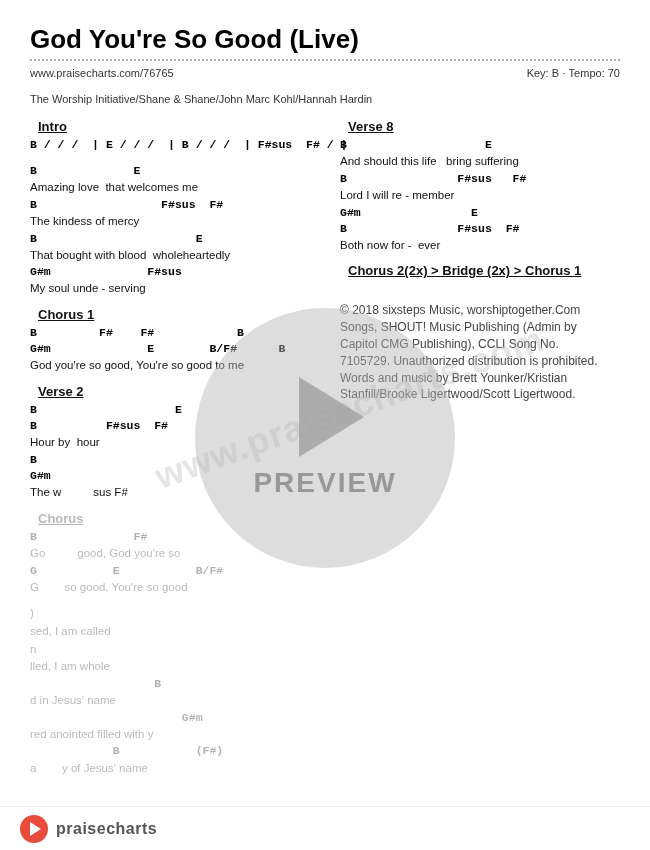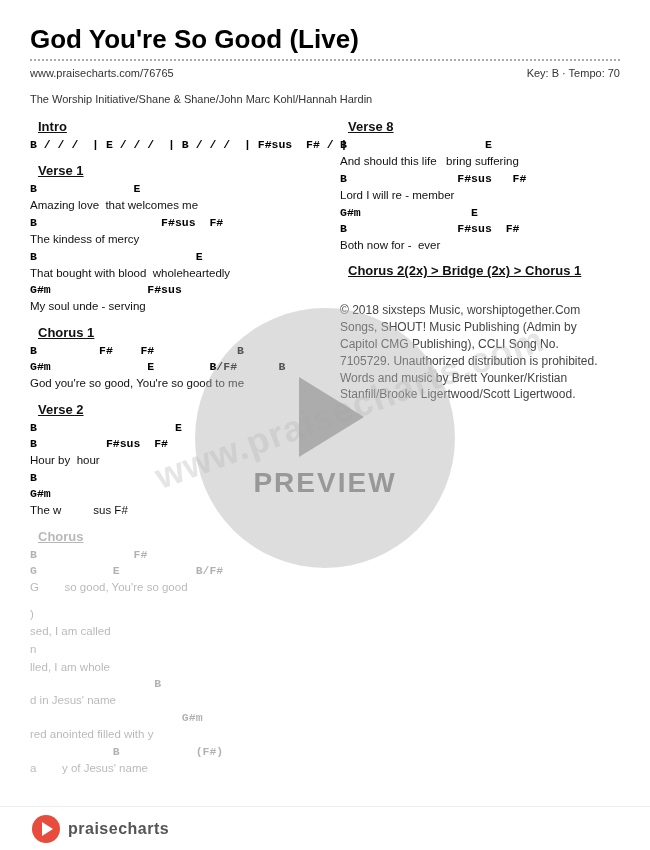--- a/index.html
+++ b/index.html
@@ -165,21 +165,21 @@
     .bottom-bar {
       position: absolute;
       bottom: 0;
       left: 0;
       width: 650px;
       height: 44px;
       background: #fff;
       border-top: 1px solid #eee;
       display: flex;
       align-items: center;
-      padding: 0 32px;
+      padding: 0 20px;
       z-index: 12;
     }
 
     .pc-logo-circle {
       width: 28px;
       height: 28px;
       border-radius: 50%;
       background: #e74c3c;
       display: flex;
       align-items: center;
@@ -228,21 +228,20 @@
   <div class="content">
 
     <div class="col-left">
 
       <div class="block">
         <div class="section-title">Intro</div>
         <div class="chord-line">B / / /  | E / / /  | B / / /  | F#sus  F# / |</div>
       </div>
 
       <div class="block">
-        <div class="section-title">Verse 1</div>
         <div class="chord-line">B              E</div>
         <div class="lyric-line">Amazing love  that welcomes me</div>
         <div class="chord-line">B                  F#sus  F#</div>
         <div class="lyric-line">The kindess of mercy</div>
         <div class="chord-line">B                       E</div>
         <div class="lyric-line">That bought with blood  wholeheartedly</div>
         <div class="chord-line">G#m              F#sus</div>
         <div class="lyric-line">My soul unde - serving</div>
       </div>
 
@@ -259,20 +258,21 @@
         <div class="chord-line">B          F#sus  F#</div>
         <div class="lyric-line">Hour by  hour</div>
         <div class="chord-line">B</div>
         <div class="chord-line">G#m</div>
         <div class="lyric-line">The w          sus F#</div>
       </div>
 
       <div class="block faded-block">
         <div class="section-title">Chorus</div>
         <div class="chord-line">B              F#</div>
+        <div class="lyric-line">Go          good, God you're so</div>
         <div class="chord-line">G           E           B/F#</div>
         <div class="lyric-line">G        so good, You're so good</div>
       </div>
 
       <div class="block faded-block">
         <div class="lyric-line">)</div>
         <div class="lyric-line">sed, I am called</div>
         <div class="lyric-line">n</div>
         <div class="lyric-line">lled, I am whole</div>
         <div class="chord-line">                  B</div>

